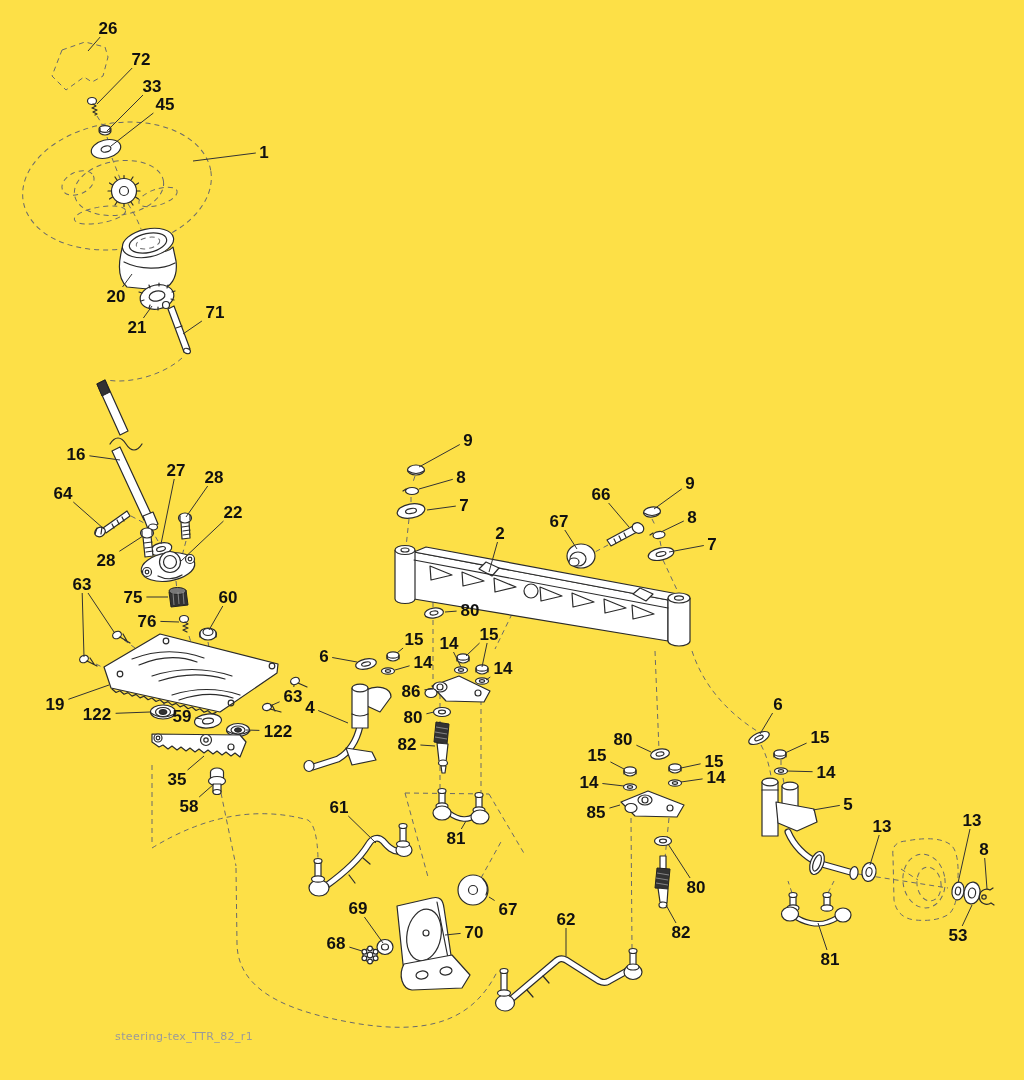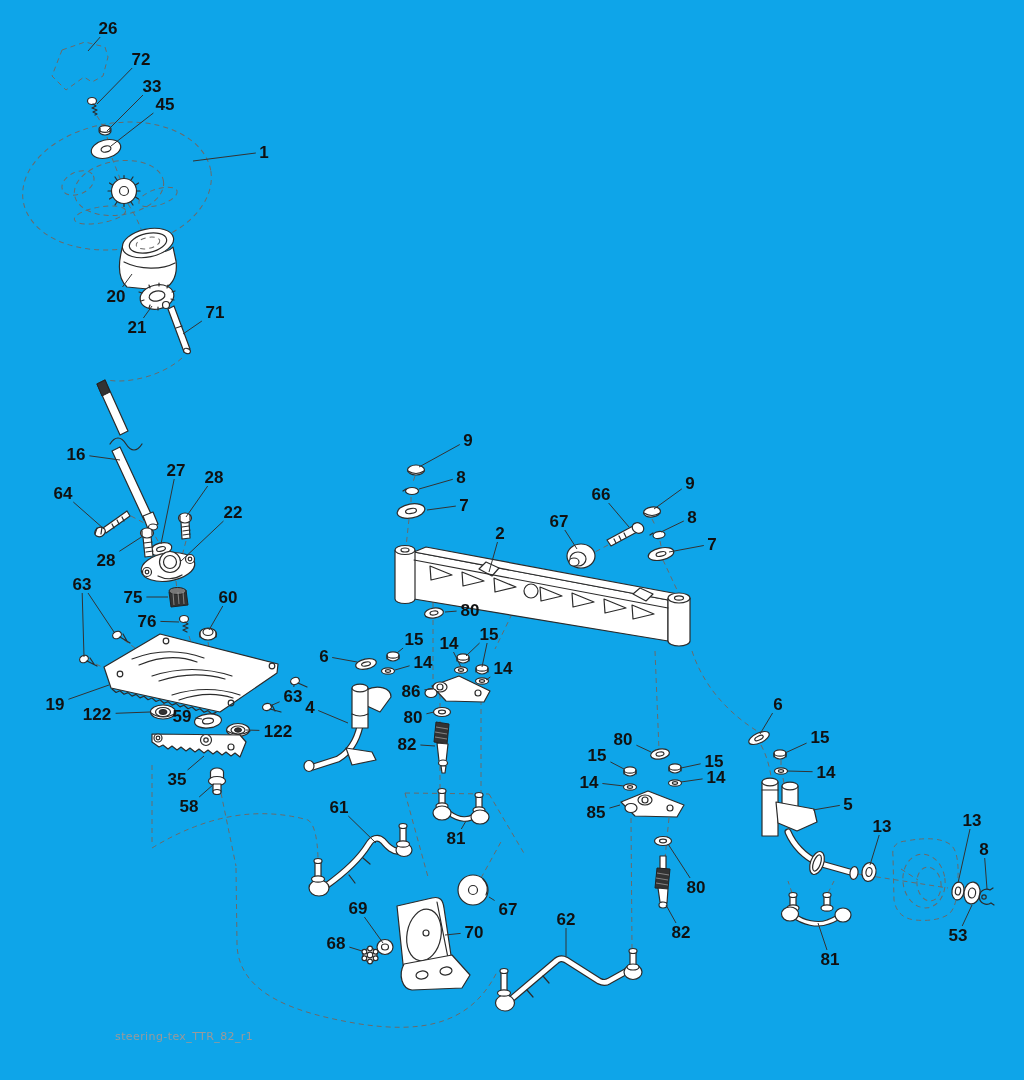--- a/index.html
+++ b/index.html
@@ -1,16 +1,16 @@
 <!DOCTYPE html>
 <html><head>
 <meta charset="utf-8">
 <style>
   html,body{margin:0;padding:0;background:#fff;}
-  .stage{position:relative;width:1024px;height:1080px;background:#0ea5e9;overflow:hidden;
+  .stage{position:relative;width:1024px;height:1080px;background:#fde047;overflow:hidden;
          font-family:"Liberation Sans", sans-serif;text-decoration:underline;}
   svg{display:block}
   .ln{fill:none;stroke:#2b2b2b;stroke-width:1.2;stroke-linecap:round;stroke-linejoin:round}
   .fw{fill:#fff;stroke:#2b2b2b;stroke-width:1.2;stroke-linejoin:round}
   .dk{fill:#333;stroke:#222;stroke-width:1}
   .hl{stroke:#999;stroke-width:.8;fill:none}
   .dash{fill:none;stroke:#6a6a6a;stroke-width:1;stroke-dasharray:5 4}
   .t-o{fill:none;stroke:#2b2b2b;stroke-width:7;stroke-linecap:round;stroke-linejoin:round}
   .t-i{fill:none;stroke:#fff;stroke-width:4.6;stroke-linecap:round;stroke-linejoin:round}
   .t-o2{fill:none;stroke:#2b2b2b;stroke-width:5.6;stroke-linecap:round}

